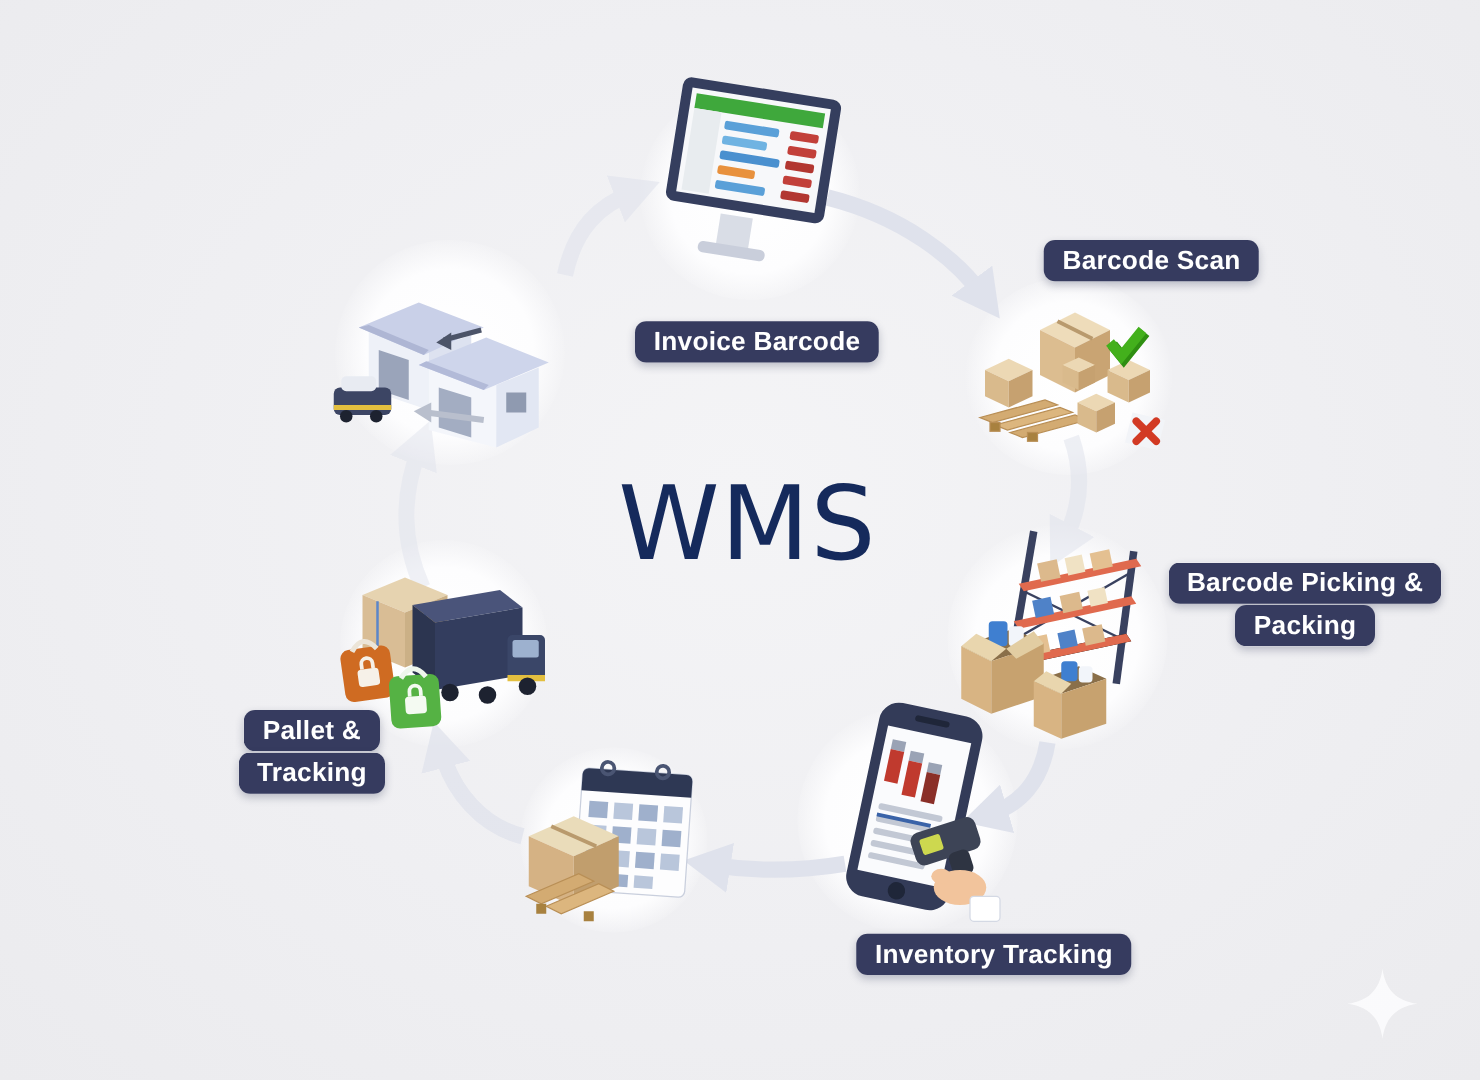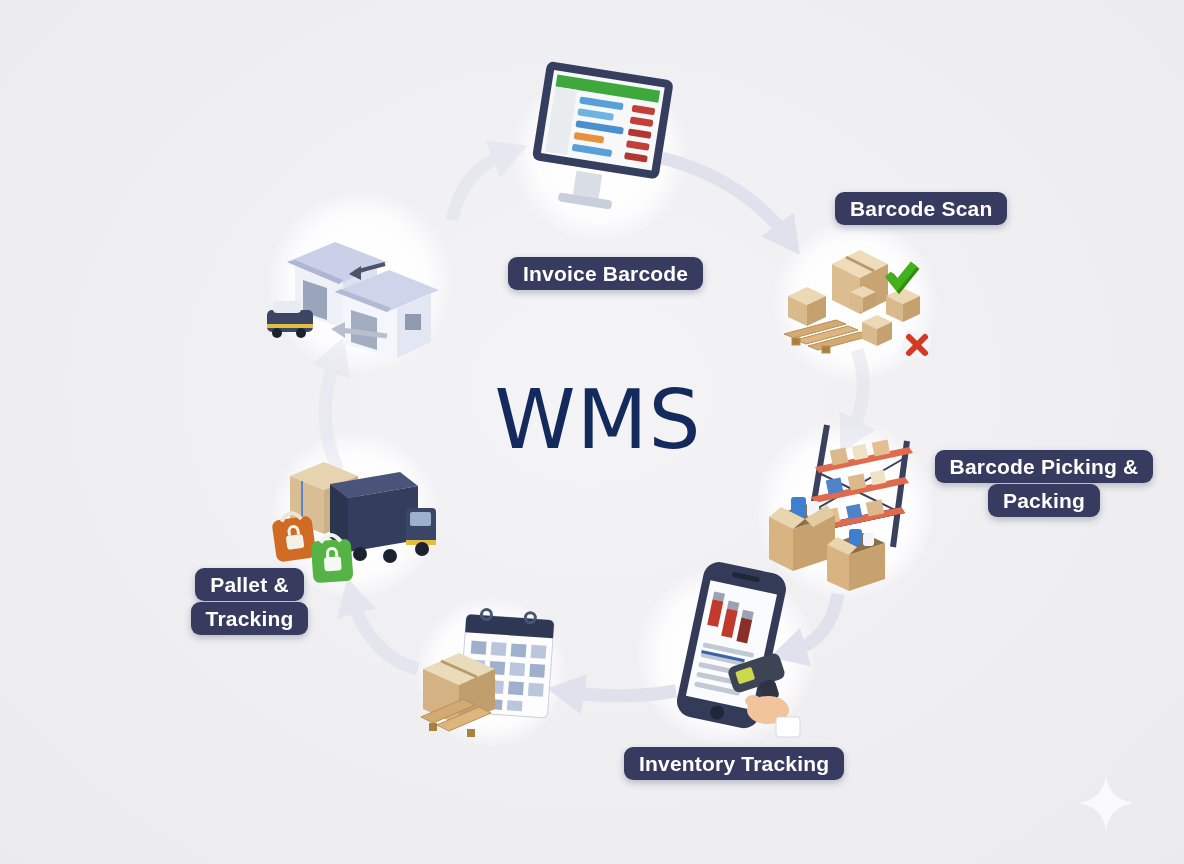--- a/index.html
+++ b/index.html
@@ -315,21 +315,21 @@
 
   <div class="pill" style="left:508px;top:257px;">
     <span>Invoice Barcode</span>
   </div>
   <div class="pill" style="left:835px;top:192px;">
     <span>Barcode Scan</span>
   </div>
   <div class="pill" style="left:928px;top:450px;width:232px;">
     <span>Barcode Picking &amp; Packing</span>
   </div>
-  <div class="pill" style="left:624px;top:747px;">
+  <div class="pill" style="left:685px;top:747px;">
     <span>Inventory Tracking</span>
   </div>
   <div class="pill" style="left:182px;top:568px;width:135px;">
     <span>Pallet &amp; Tracking</span>
   </div>
 
   <svg class="sparkle" style="left:1078px;top:775px;" width="56" height="56" viewBox="0 0 50 50">
     <path d="M25,0 C27,15 35,23 50,25 C35,27 27,35 25,50 C23,35 15,27 0,25 C15,23 23,15 25,0 Z" fill="#fcfcfd" opacity="0.9"></path>
   </svg>
 

